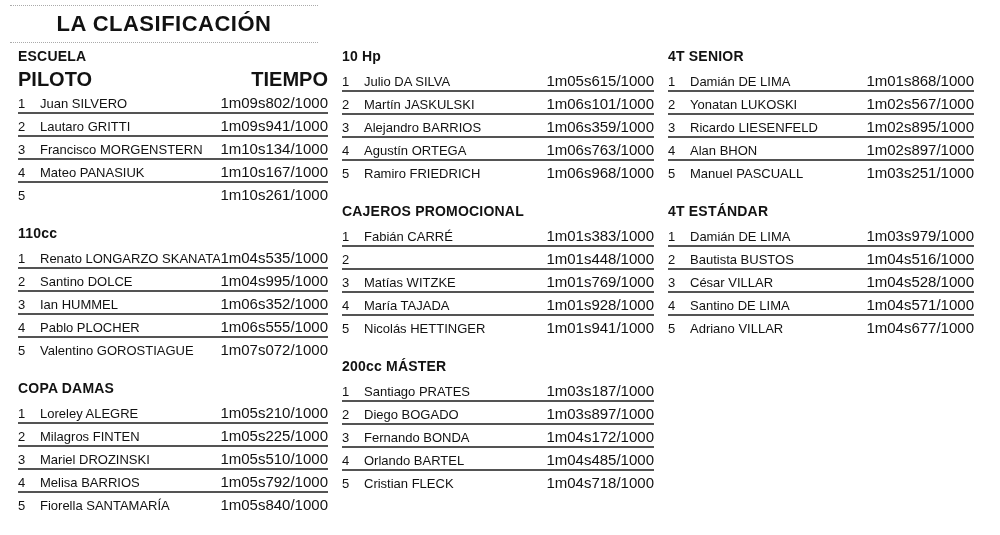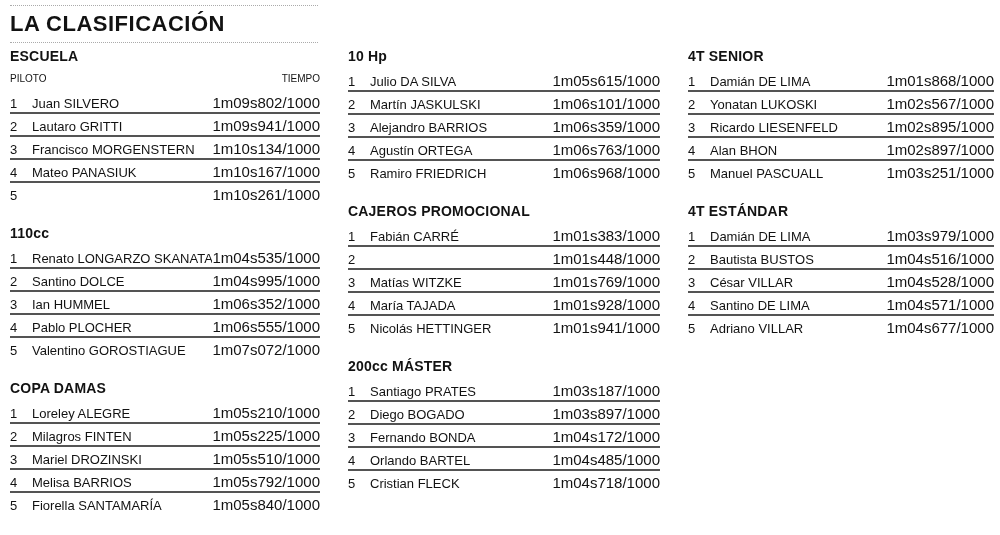--- a/index.html
+++ b/index.html
@@ -10,44 +10,46 @@
     font-family: "Liberation Sans", sans-serif;
   }
   .page { padding: 5px 14px 0 10px; }
 
   .title-block {
     width: 308px;
     border-top: 1px dotted #ababab;
     border-bottom: 1px dotted #ababab;
     padding: 6px 0 6px;
     margin: 0 0 5px 0;
+    text-align: center;
   }
   .page-title {
     margin: 0;
     font-size: 22px; line-height: 24px;
     font-weight: 700; letter-spacing: 0.5px;
   }
 
   .grid {
     display: grid;
     grid-template-columns: 310px 312px 306px;
-    column-gap: 28px;
+    column-gap: 14px;
     align-items: start;
+    margin-left: 8px;
   }
 
   .section { margin-bottom: 21px; }
   .section-heading {
     margin: 0 0 5px 0;
     font-size: 14px; line-height: 16px;
     font-weight: 700; letter-spacing: 0.2px;
   }
 
   .col-headers {
     display: flex; align-items: center;
-    font-size: 10px; font-weight: 400;
+    font-size: 20px; font-weight: 700;
     padding: 2px 0 4px 0;
     line-height: 16px;
   }
   .col-headers .ch-time { margin-left: auto; }
 
   .row {
     display: flex; align-items: baseline;
     font-size: 13px; line-height: 15px;
     padding: 4px 0 1px 0;
     border-bottom: 2px solid #545454;

